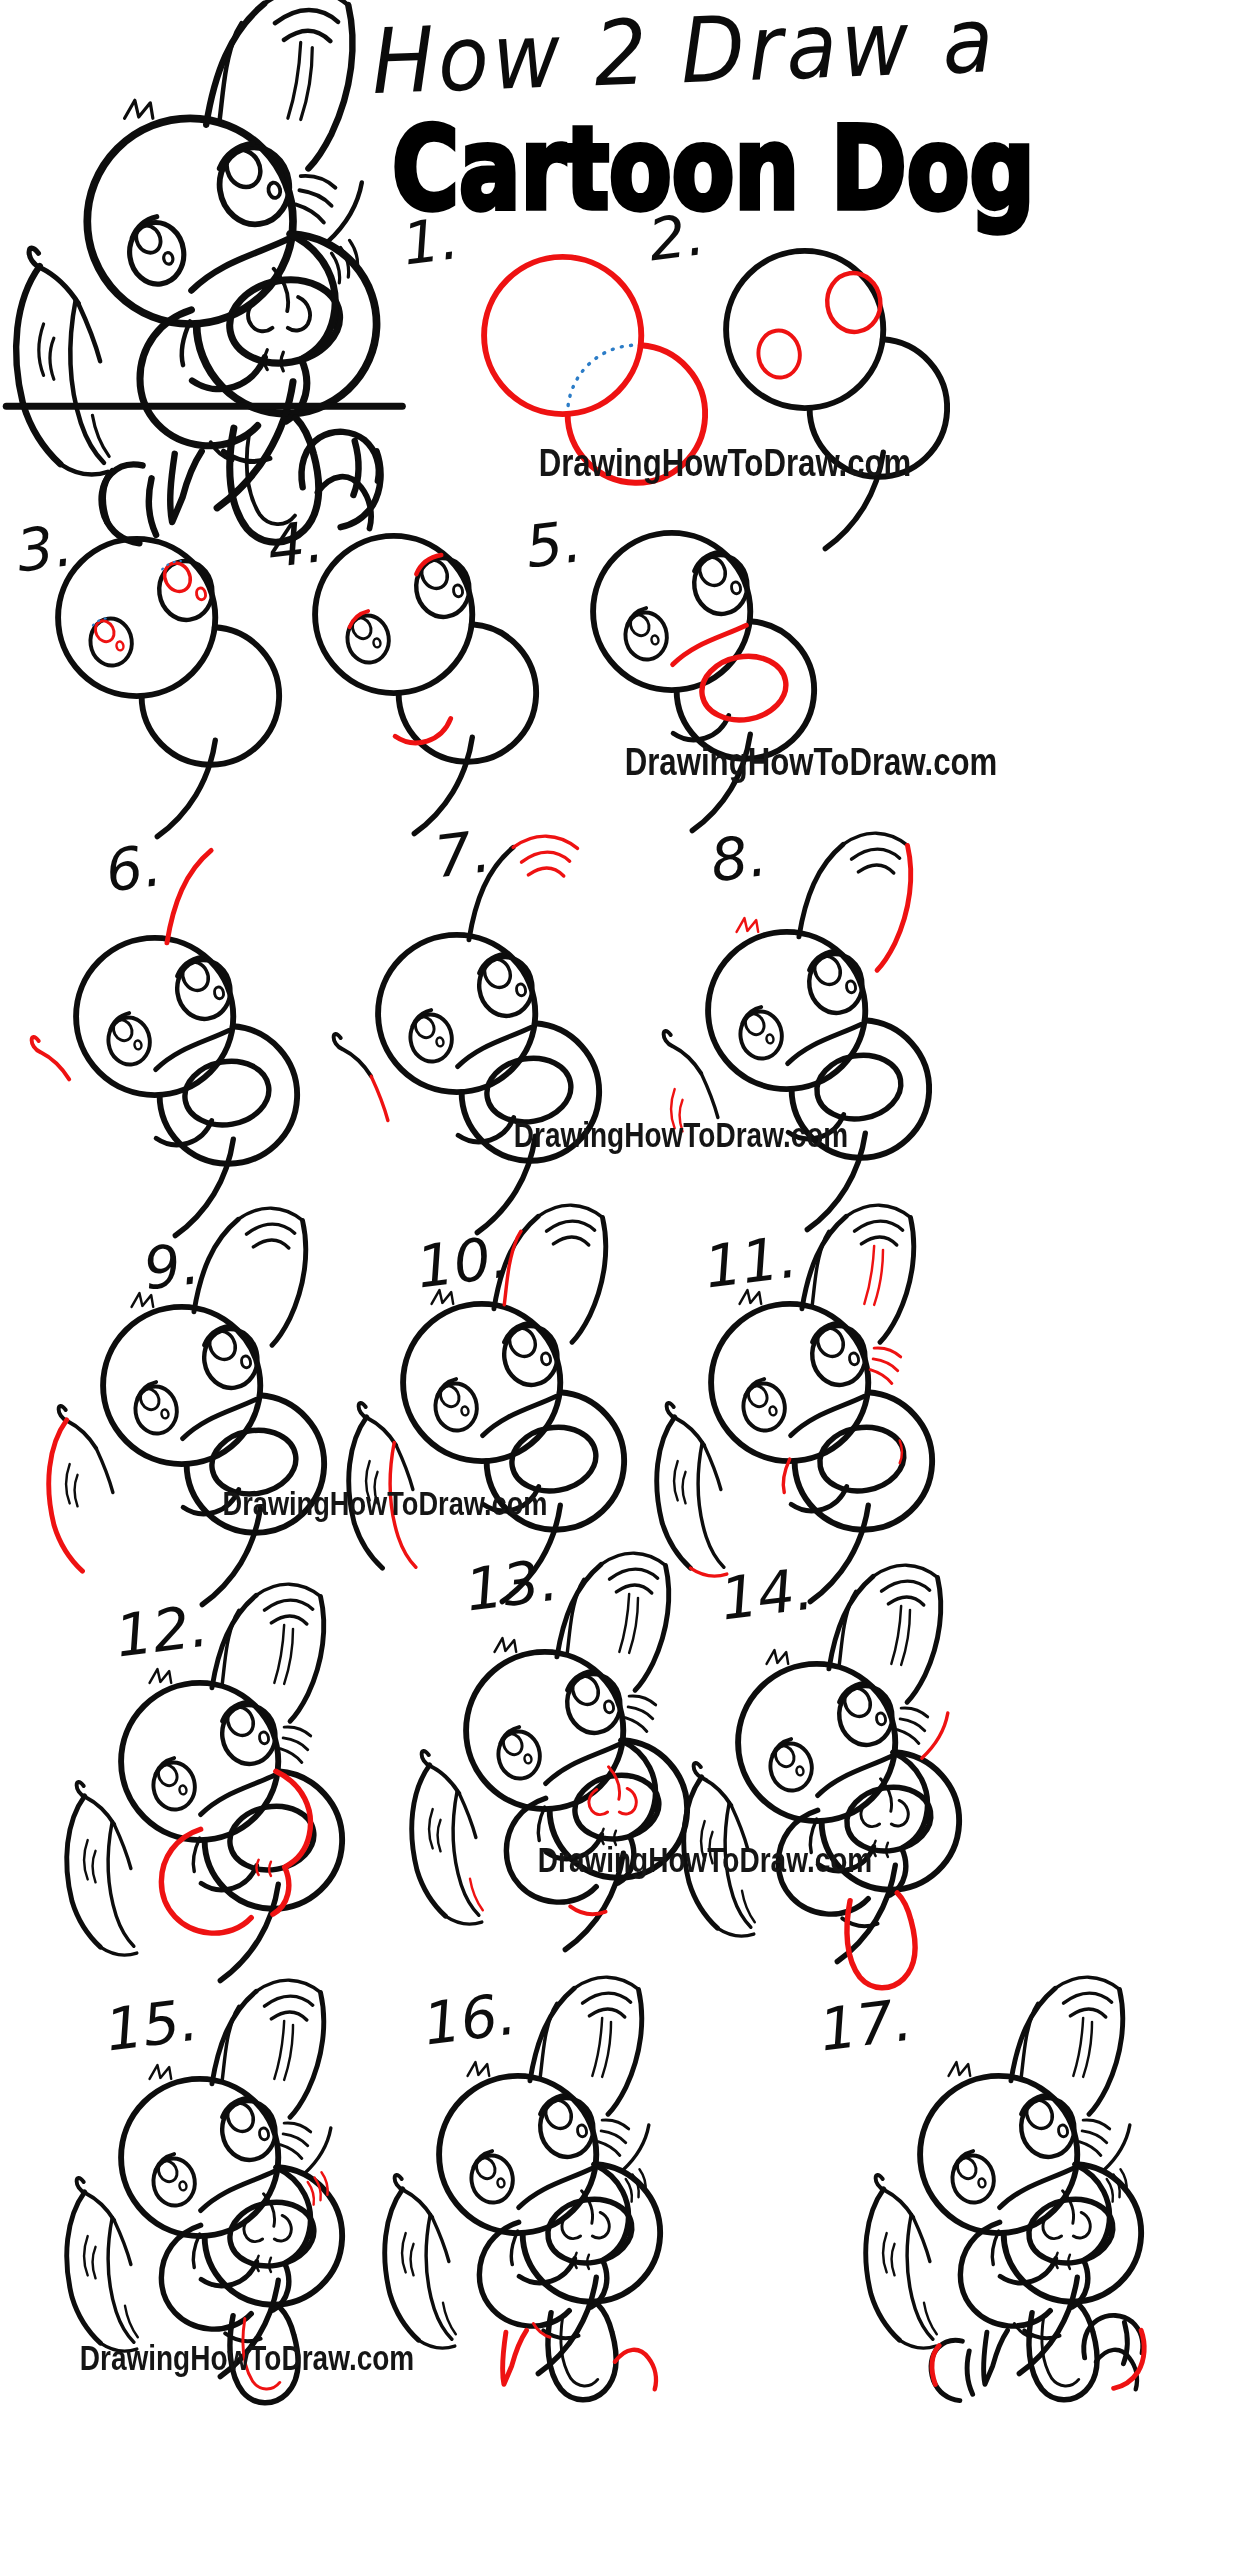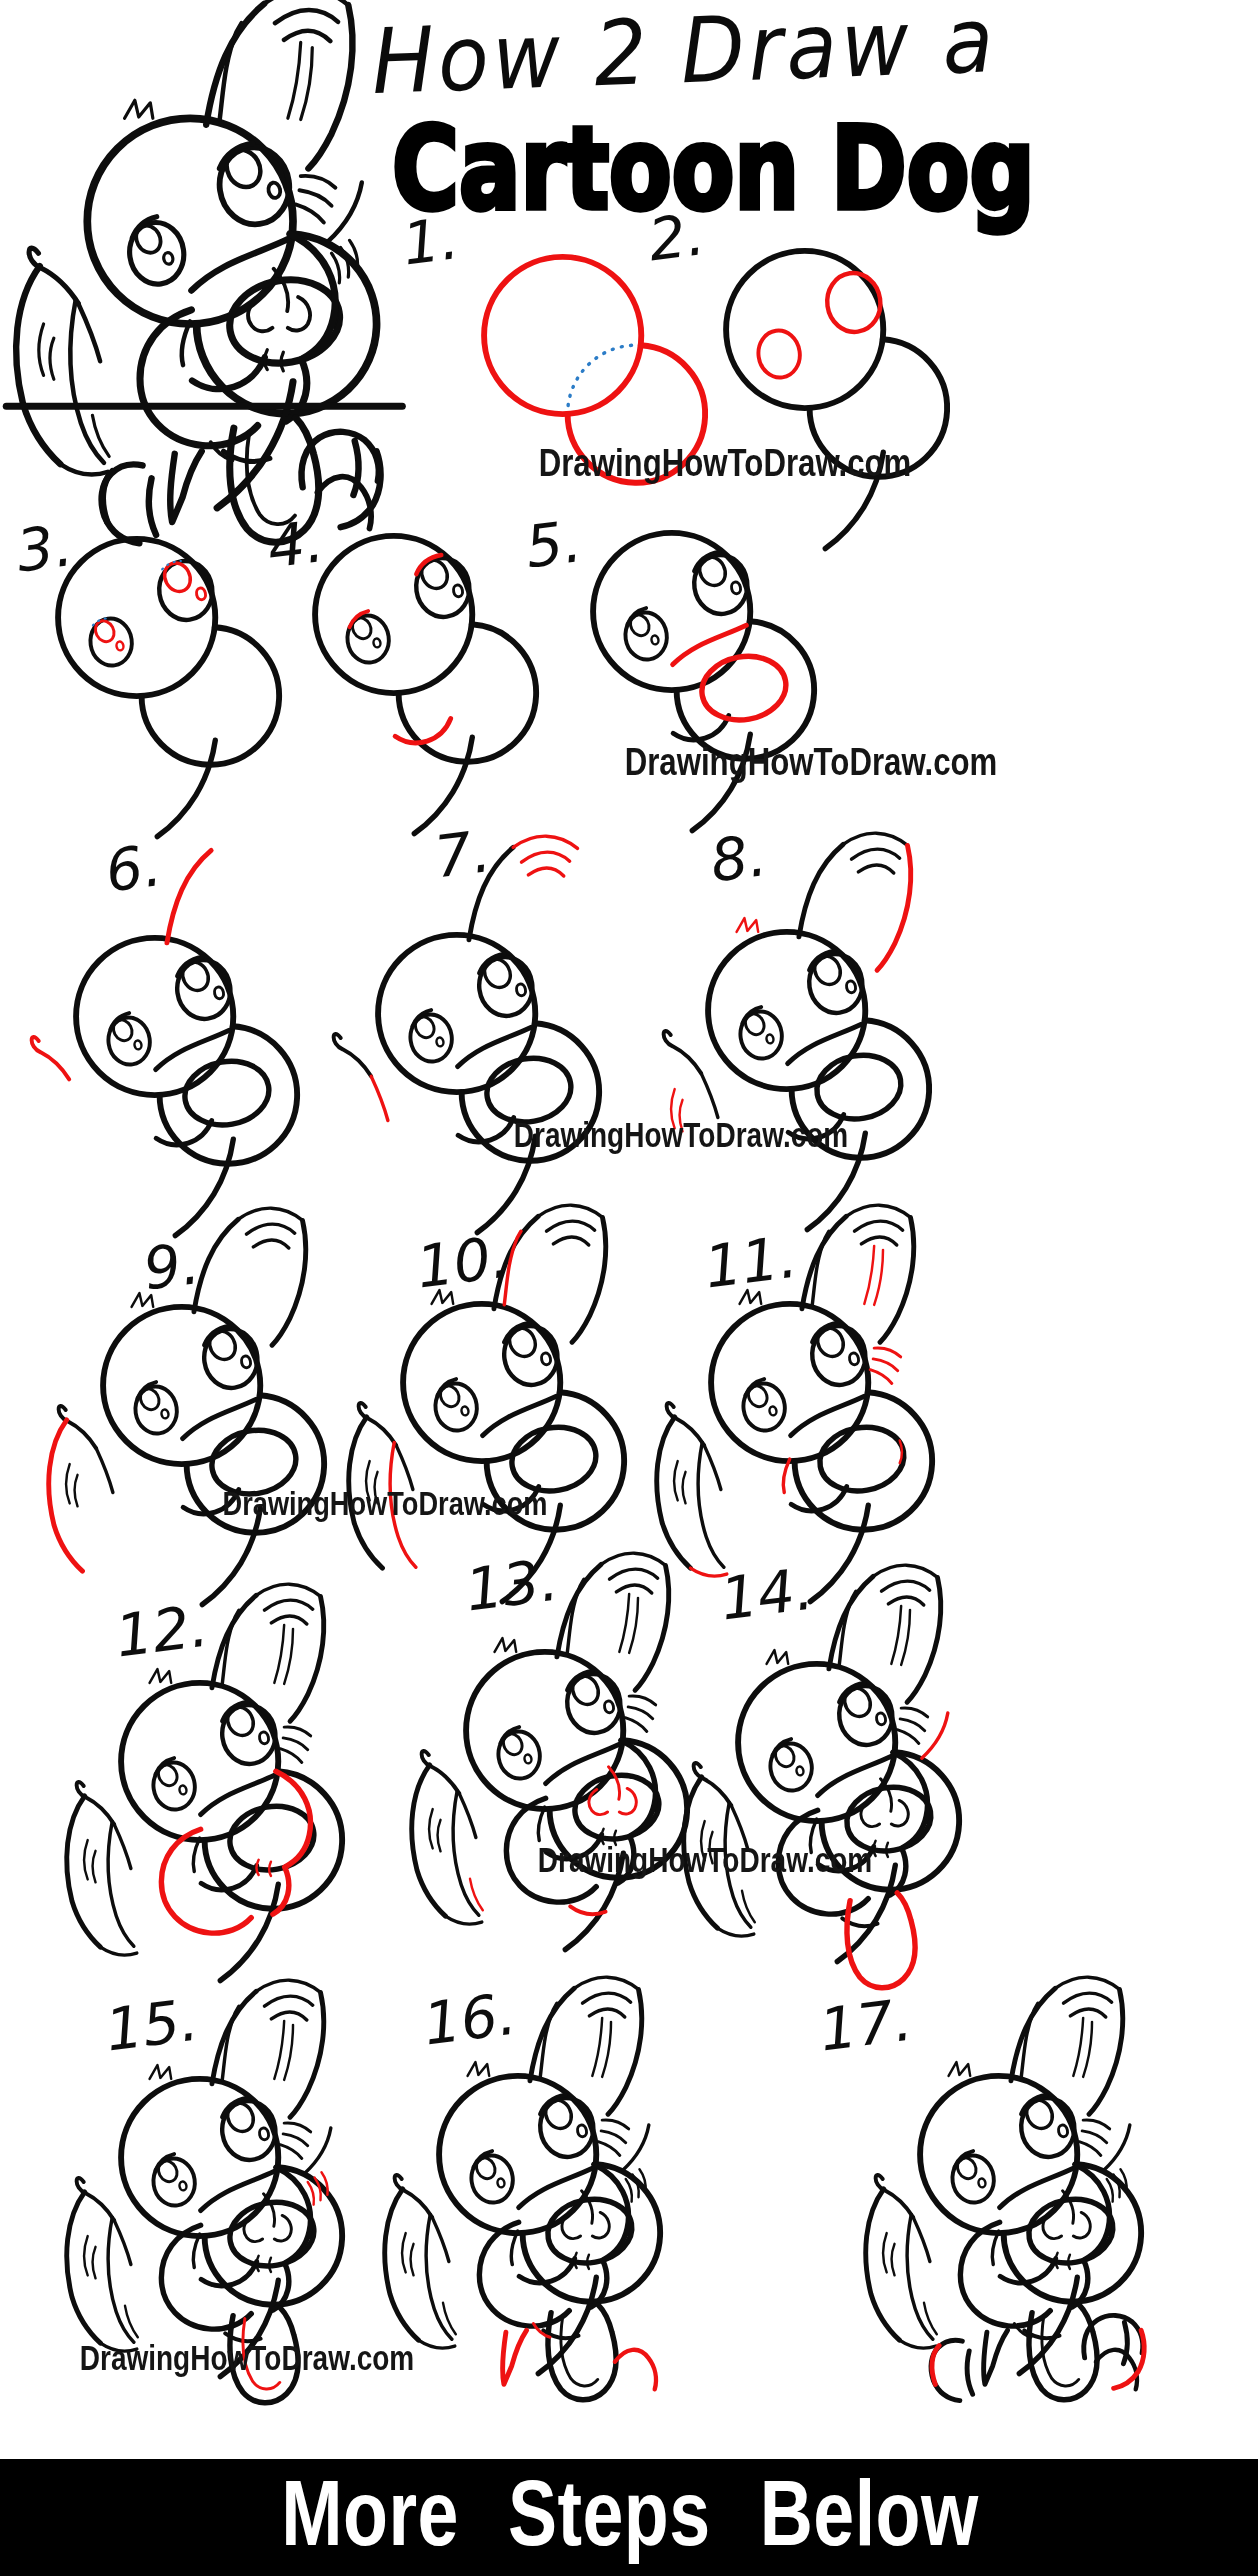--- a/index.html
+++ b/index.html
@@ -579,17 +579,14 @@
     </div>
   <div id="watermarks">
       <div class="watermark" style="left:725px;top:441px;font-size:39px;">DrawingHowToDraw.com</div>
       <div class="watermark" style="left:811px;top:740px;font-size:39px;">DrawingHowToDraw.com</div>
       <div class="watermark" style="left:681px;top:1115px;font-size:35px;">DrawingHowToDraw.com</div>
       <div class="watermark" style="left:385px;top:1484px;font-size:34px;">DrawingHowToDraw.com</div>
       <div class="watermark" style="left:705px;top:1840px;font-size:35px;">DrawingHowToDraw.com</div>
       <div class="watermark" style="left:247px;top:2338px;font-size:35px;">DrawingHowToDraw.com</div>
     </div>
 
-  <div id="banner" style="background: rgb(0, 0, 0);">
-    <span style="color: rgb(255, 255, 255);">More Steps Below</span>
-  </div>
 </div>
 
 
 </body></html>

